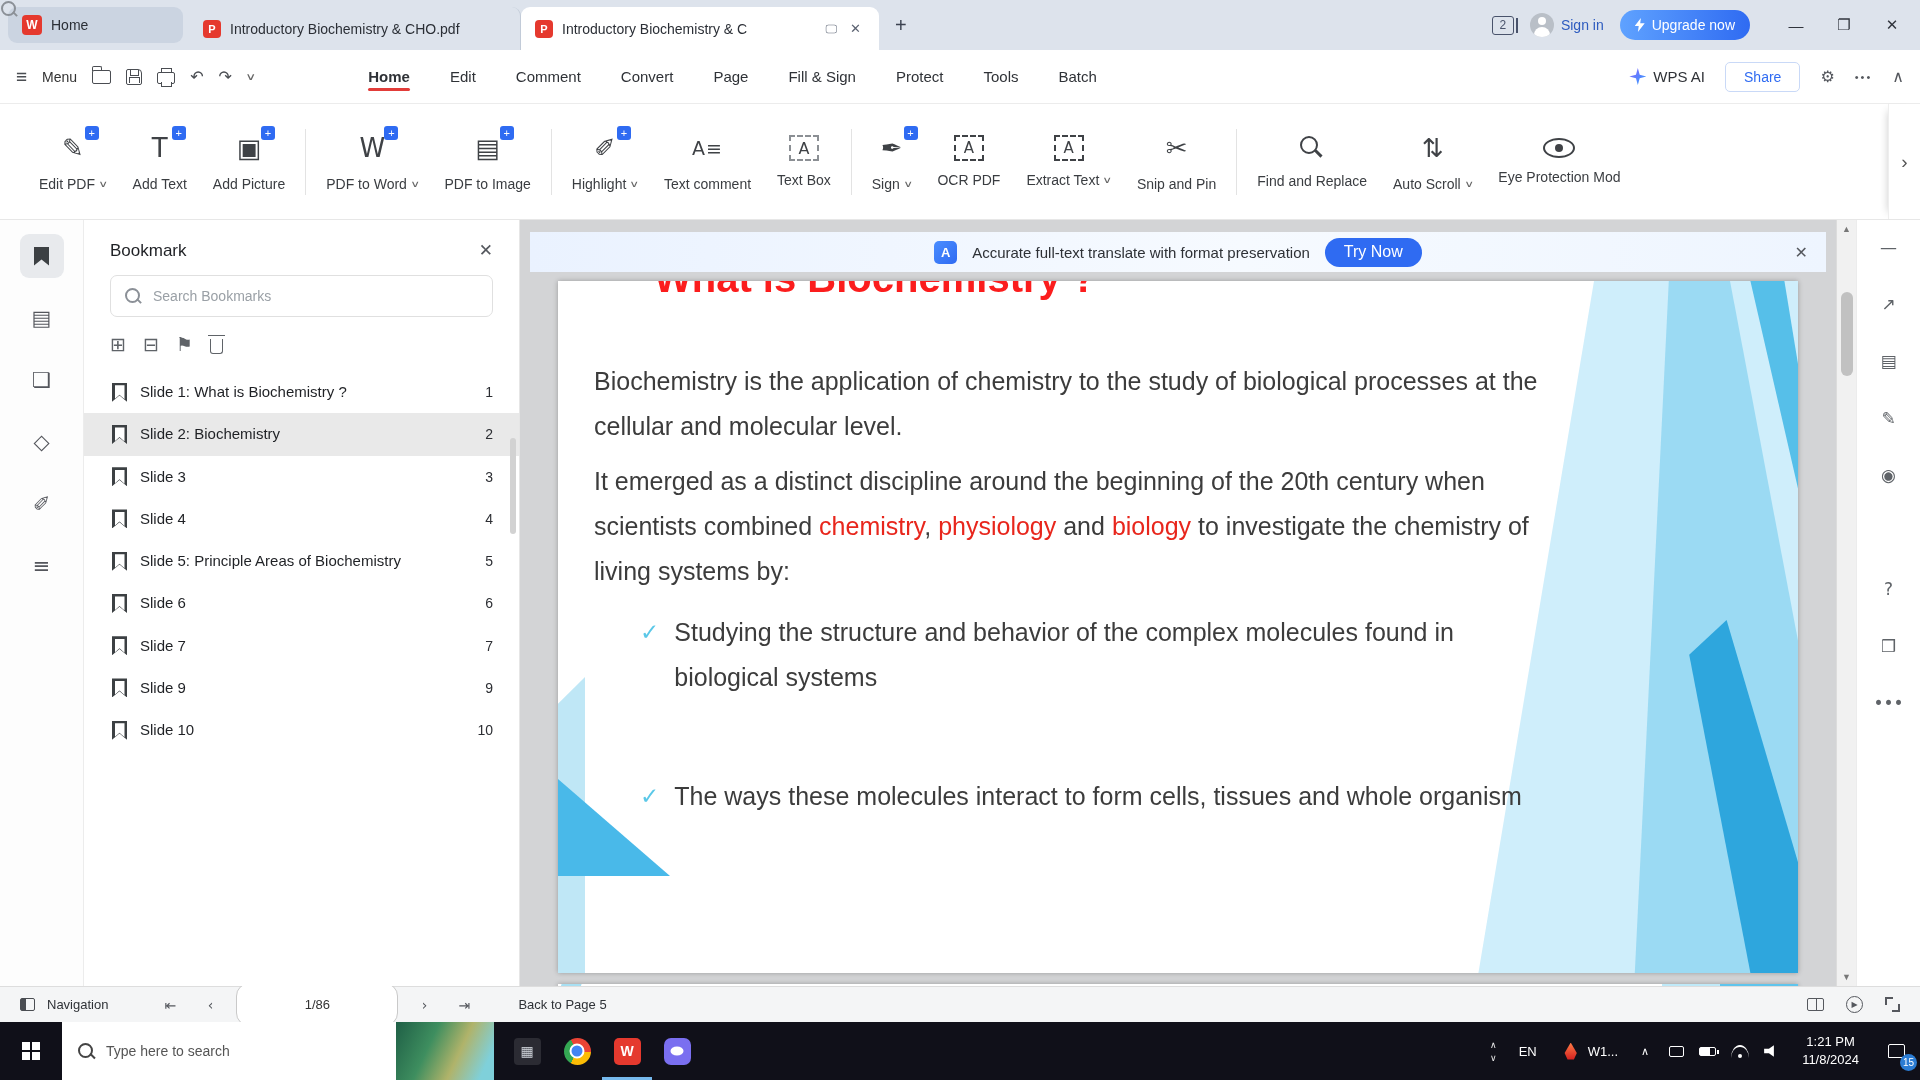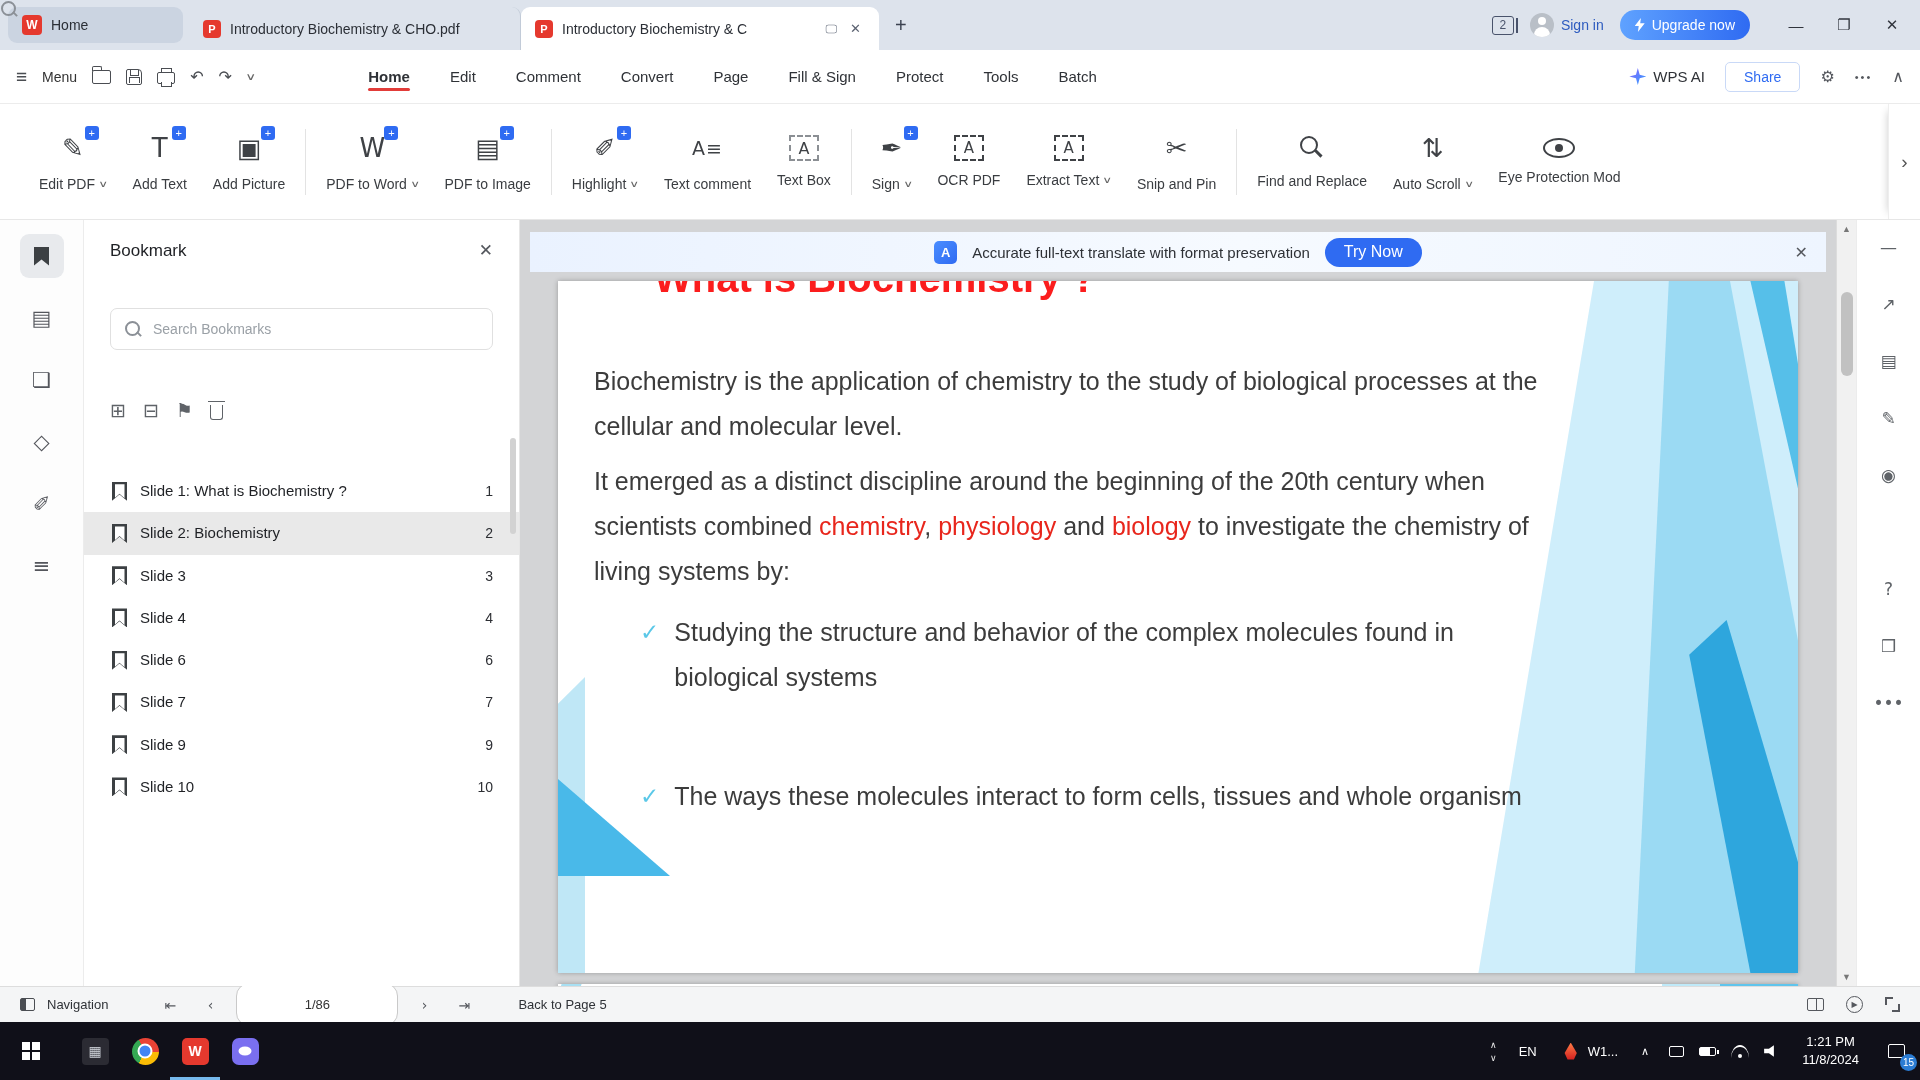--- a/index.html
+++ b/index.html
@@ -79,21 +79,21 @@
 
   
   .main { flex:1; display:flex; min-height:0; }
   .left-rail { width:84px; background:#fdfdfd; border-right:1px solid #ececec; display:flex; flex-direction:column; align-items:center; padding-top:14px; gap:18px; flex:0 0 auto; }
   .rail-btn { width:44px; height:44px; border-radius:9px; display:flex; align-items:center; justify-content:center; color:#54565c; font-size:21px; font-family:"DejaVu Sans",sans-serif; }
   .rail-btn.active { background:#e8eaed; }
   .bm-flag { position:relative; width:15px; height:19px; background:#3c4043; clip-path:polygon(0 0,100% 0,100% 100%,50% 68%,0 100%); }
   .bm-flag.outline::before { content:""; position:absolute; inset:2.5px; background:#fff; clip-path:polygon(0 0,100% 0,100% 100%,50% 68%,0 100%); }
 
   
-  .bookmark-panel { width:436px; background:#fff; border-right:1px solid #e6e6e6; display:flex; flex-direction:column; position:relative; flex:0 0 auto;gap:33px; }
+  .bookmark-panel { width:436px; background:#fff; border-right:1px solid #e6e6e6; display:flex; flex-direction:column; position:relative; flex:0 0 auto; }
   .bp-head { display:flex; align-items:center; justify-content:space-between; padding:20px 26px 14px 26px; }
   .bp-title { font-size:17px; color:#1f2125; }
   .bp-close { font-size:17px; color:#55585e; }
   .bp-search { margin:0 26px; height:42px; border:1px solid #e0e0e0; border-radius:7px; display:flex; align-items:center; gap:11px; padding:0 13px; }
   .bp-search .mag-s { width:18px; height:19px; position:relative; flex:0 0 auto; }
   .mag-s::before { content:""; position:absolute; top:1px; left:1px; width:11px; height:11px; border:2px solid #8b9097; border-radius:50%; }
   .mag-s::after { content:""; position:absolute; left:12px; top:13px; width:6px; height:2px; background:#8b9097; transform:rotate(45deg); }
   .bp-search input { border:none; outline:none; flex:1; font-size:14px; color:#333; background:transparent; font-family:"Liberation Sans",sans-serif; }
   .bp-search input::placeholder { color:#9aa0a6; }
   .bp-actions { display:flex; align-items:center; gap:17px; padding:16px 26px 8px 26px; color:#5f6368; font-size:19px; font-family:"DejaVu Sans",sans-serif; }
@@ -426,20 +426,25 @@
             <span class="bm-label">Slide 3</span>
             <span class="bm-page">3</span>
           </div>
           <div class="bm-row">
             <span class="bm-flag outline"></span>
             <span class="bm-label">Slide 4</span>
             <span class="bm-page">4</span>
           </div>
           <div class="bm-row">
             <span class="bm-flag outline"></span>
+            <span class="bm-label">Slide 5: Principle Areas of Biochemistry</span>
+            <span class="bm-page">5</span>
+          </div>
+          <div class="bm-row">
+            <span class="bm-flag outline"></span>
             <span class="bm-label">Slide 6</span>
             <span class="bm-page">6</span>
           </div>
           <div class="bm-row">
             <span class="bm-flag outline"></span>
             <span class="bm-label">Slide 7</span>
             <span class="bm-page">7</span>
           </div>
           <div class="bm-row">
             <span class="bm-flag outline"></span>
@@ -533,20 +538,25 @@
 
   <div class="taskbar">
     <div class="tb-start">
       <span class="win-logo">
           <i></i>
           <i></i>
           <i></i>
           <i></i>
         </span>
     </div>
+    <div class="tb-search">
+      <span class="mag-d"></span>
+      <input placeholder="Type here to search" style="">
+      <span class="search-img"></span>
+    </div>
     <div class="tb-apps">
       <span class="tb-appbtn">
           <span class="dark-app">▦</span>
         </span>
       <span class="tb-appbtn">
           <span class="chrome"></span>
         </span>
       <span class="tb-appbtn active">
           <span class="wps-app">W</span>
         </span>

